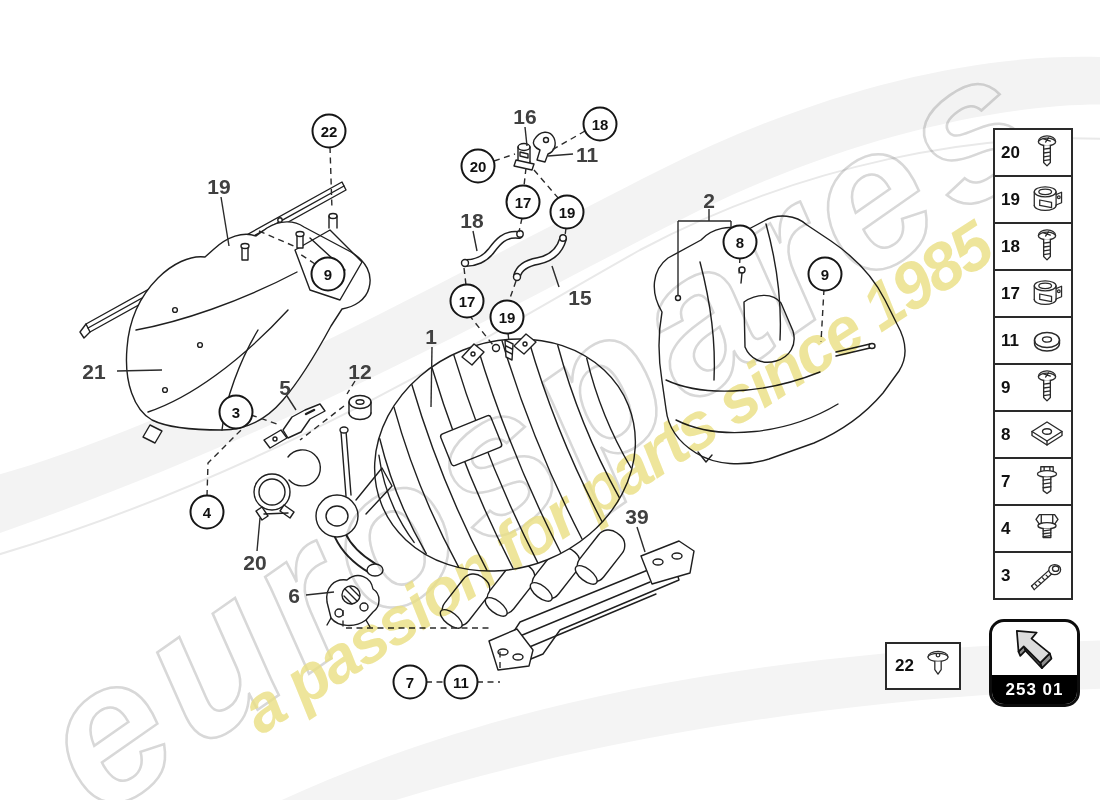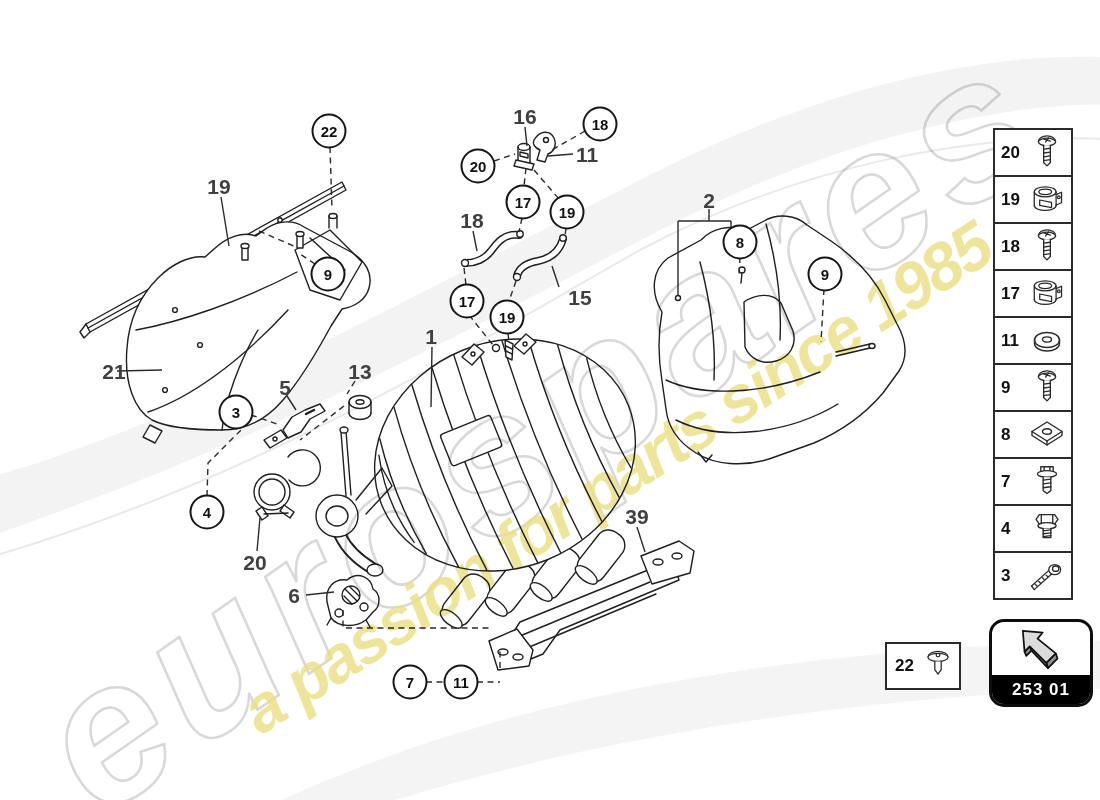--- a/index.html
+++ b/index.html
@@ -18,21 +18,21 @@
         display:flex;align-items:center;padding:0 2px 0 6px;}
   .pbox:first-child{margin-top:0;}
   .pnum{font-weight:700;font-size:17px;color:#111;width:24px;flex:0 0 auto;}
   .picon{flex:1;display:flex;align-items:center;justify-content:center;}
   .picon svg{width:40px;height:42px;}
   .iconart{fill:#fff;stroke:#2a2a2a;stroke-width:1.4;stroke-linejoin:round;stroke-linecap:round;}
   
   .fastener-box{position:absolute;left:885px;top:642px;width:76px;height:48px;border:2px solid #2a2a2a;
                 background:#fff;box-sizing:border-box;display:flex;align-items:center;padding:0 2px 0 8px;z-index:40;}
   
-  .navbox{position:absolute;left:989px;top:619px;width:104px;height:88px;border:3px solid #0d0d0d;
+  .navbox{position:absolute;left:989px;top:619px;width:91px;height:88px;border:3px solid #0d0d0d;
           border-radius:15px;background:#fff;box-sizing:border-box;overflow:hidden;z-index:40;
           display:flex;flex-direction:column;cursor:pointer;}
   .navbox .arrowwrap{flex:1;display:flex;align-items:center;justify-content:center;}
   .navband{height:29px;background:#000;color:#fff;font-weight:700;font-size:17px;letter-spacing:1px;
            display:flex;align-items:center;justify-content:center;}
 </style>
 </head>
 <body>
 
 <div class="canvas">
@@ -273,23 +273,23 @@
   <div class="balloon" style="left:523px;top:202px">17</div>
   <div class="balloon" style="left:567px;top:212px">19</div>
   <div class="plabel" style="left:472px;top:220px">18</div>
   <div class="plabel" style="left:580px;top:297px">15</div>
   <div class="balloon" style="left:467px;top:301px">17</div>
   <div class="balloon" style="left:507px;top:317px">19</div>
   <div class="plabel" style="left:709px;top:200px">2</div>
   <div class="balloon" style="left:740px;top:242px">8</div>
   <div class="balloon" style="left:825px;top:274px">9</div>
   <div class="balloon" style="left:328px;top:274px">9</div>
-  <div class="plabel" style="left:114px;top:371px">21</div>
+  <div class="plabel" style="left:94px;top:371px">21</div>
   <div class="plabel" style="left:431px;top:336px">1</div>
-  <div class="plabel" style="left:360px;top:371px">13</div>
+  <div class="plabel" style="left:360px;top:371px">12</div>
   <div class="plabel" style="left:285px;top:387px">5</div>
   <div class="balloon" style="left:236px;top:412px">3</div>
   <div class="balloon" style="left:207px;top:512px">4</div>
   <div class="plabel" style="left:255px;top:562px">20</div>
   <div class="plabel" style="left:294px;top:595px">6</div>
   <div class="plabel" style="left:637px;top:516px">39</div>
   <div class="balloon" style="left:410px;top:682px">7</div>
   <div class="balloon" style="left:461px;top:682px">11</div>
 
   <div class="sidebar">

